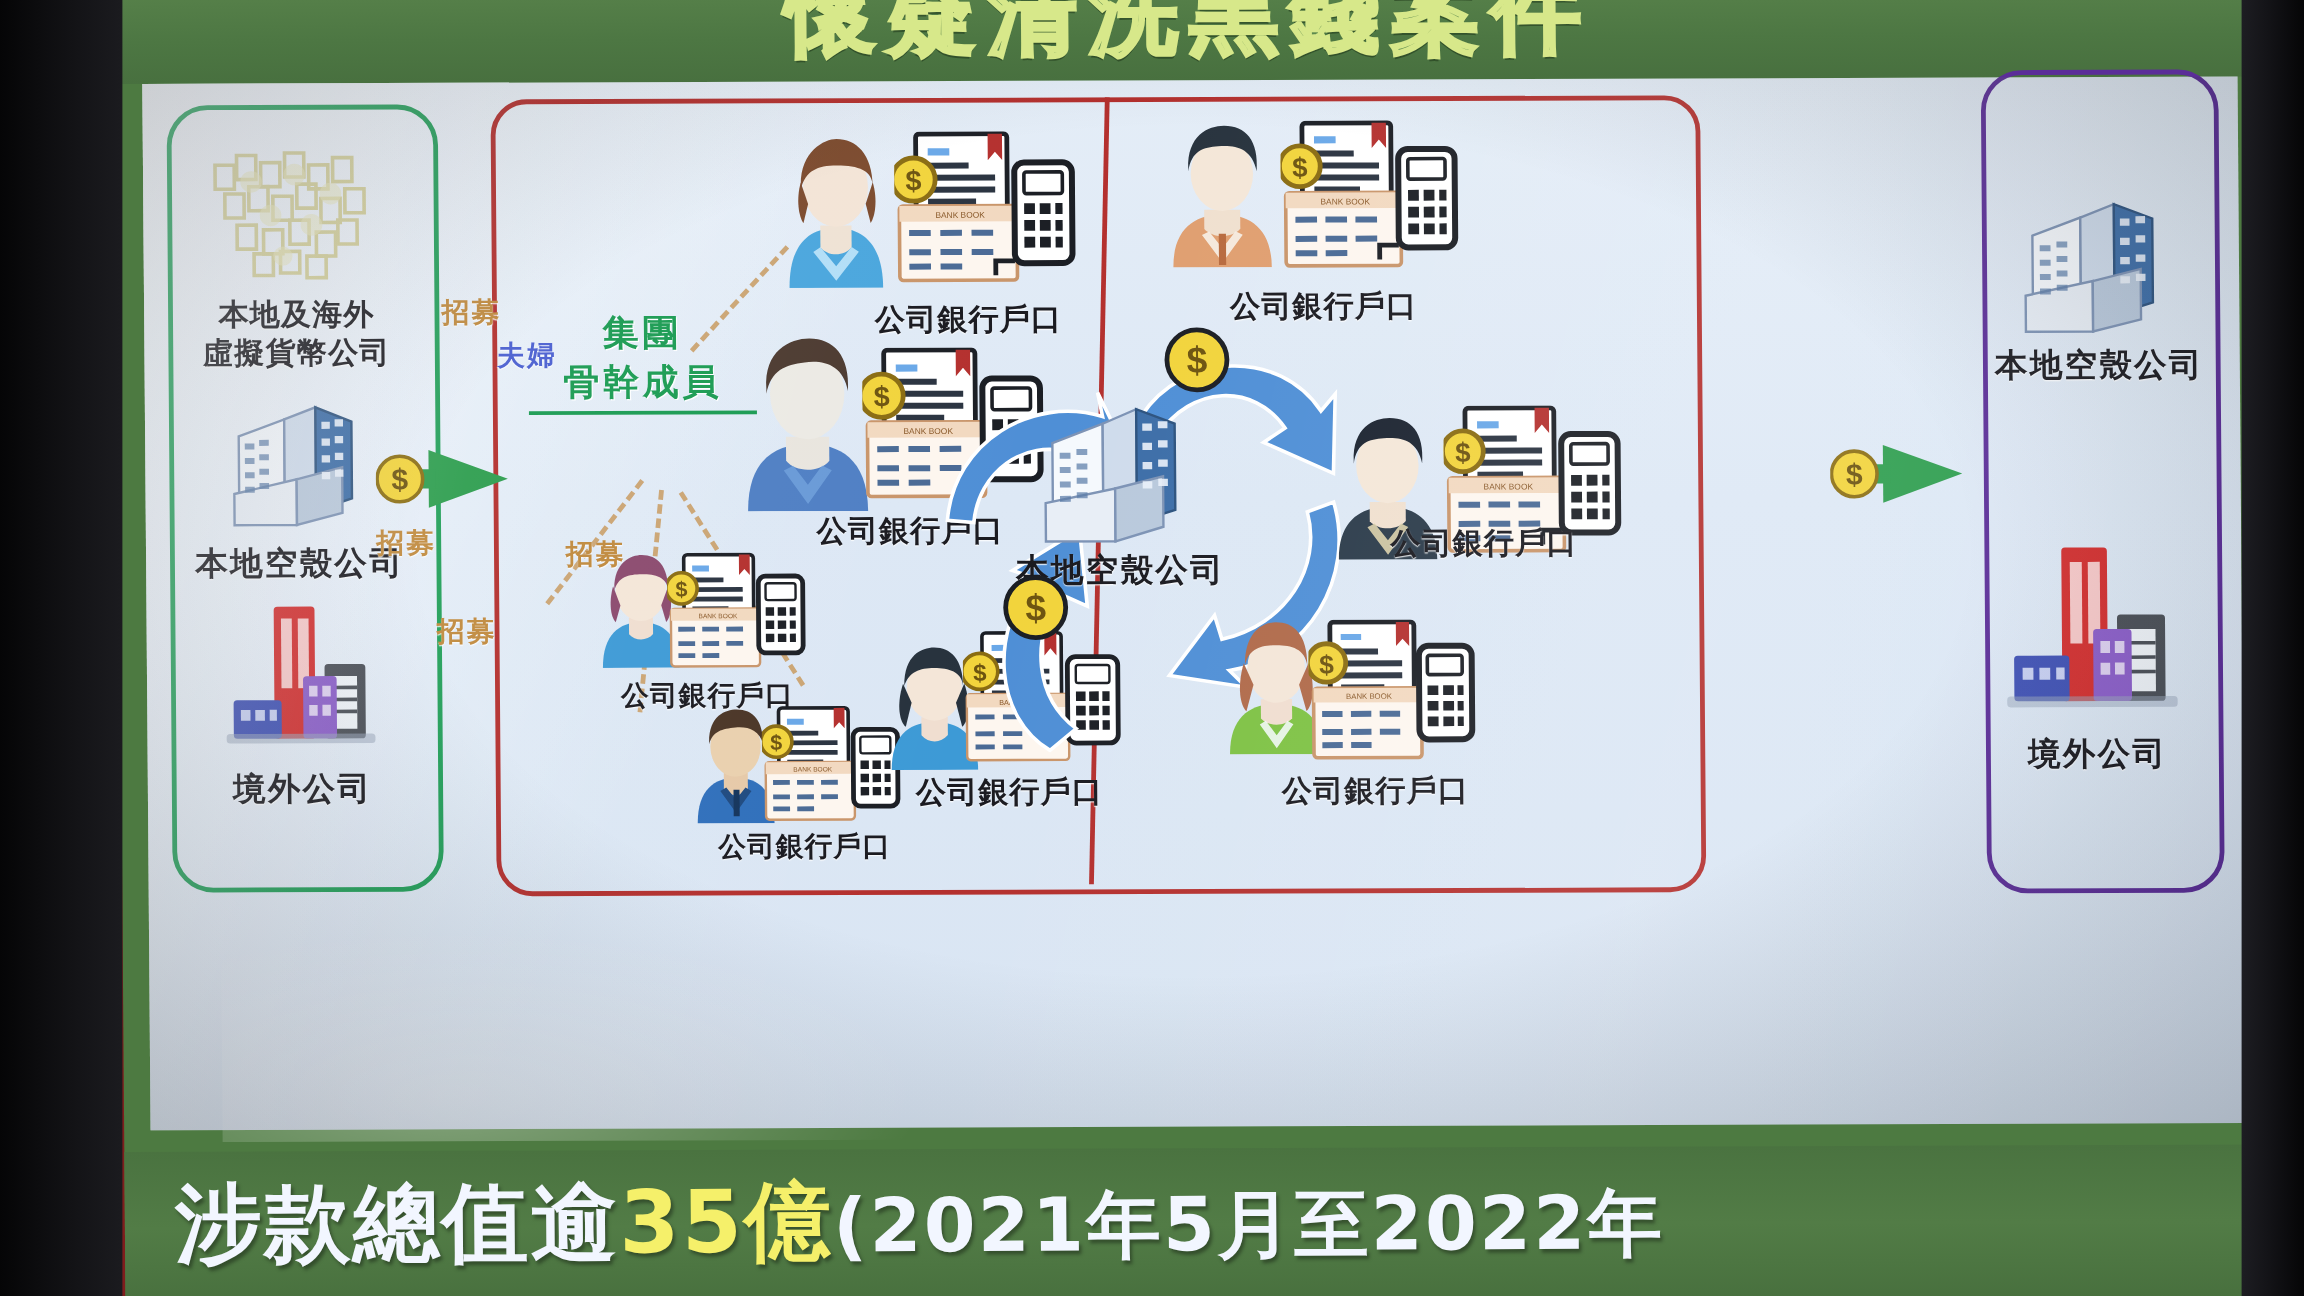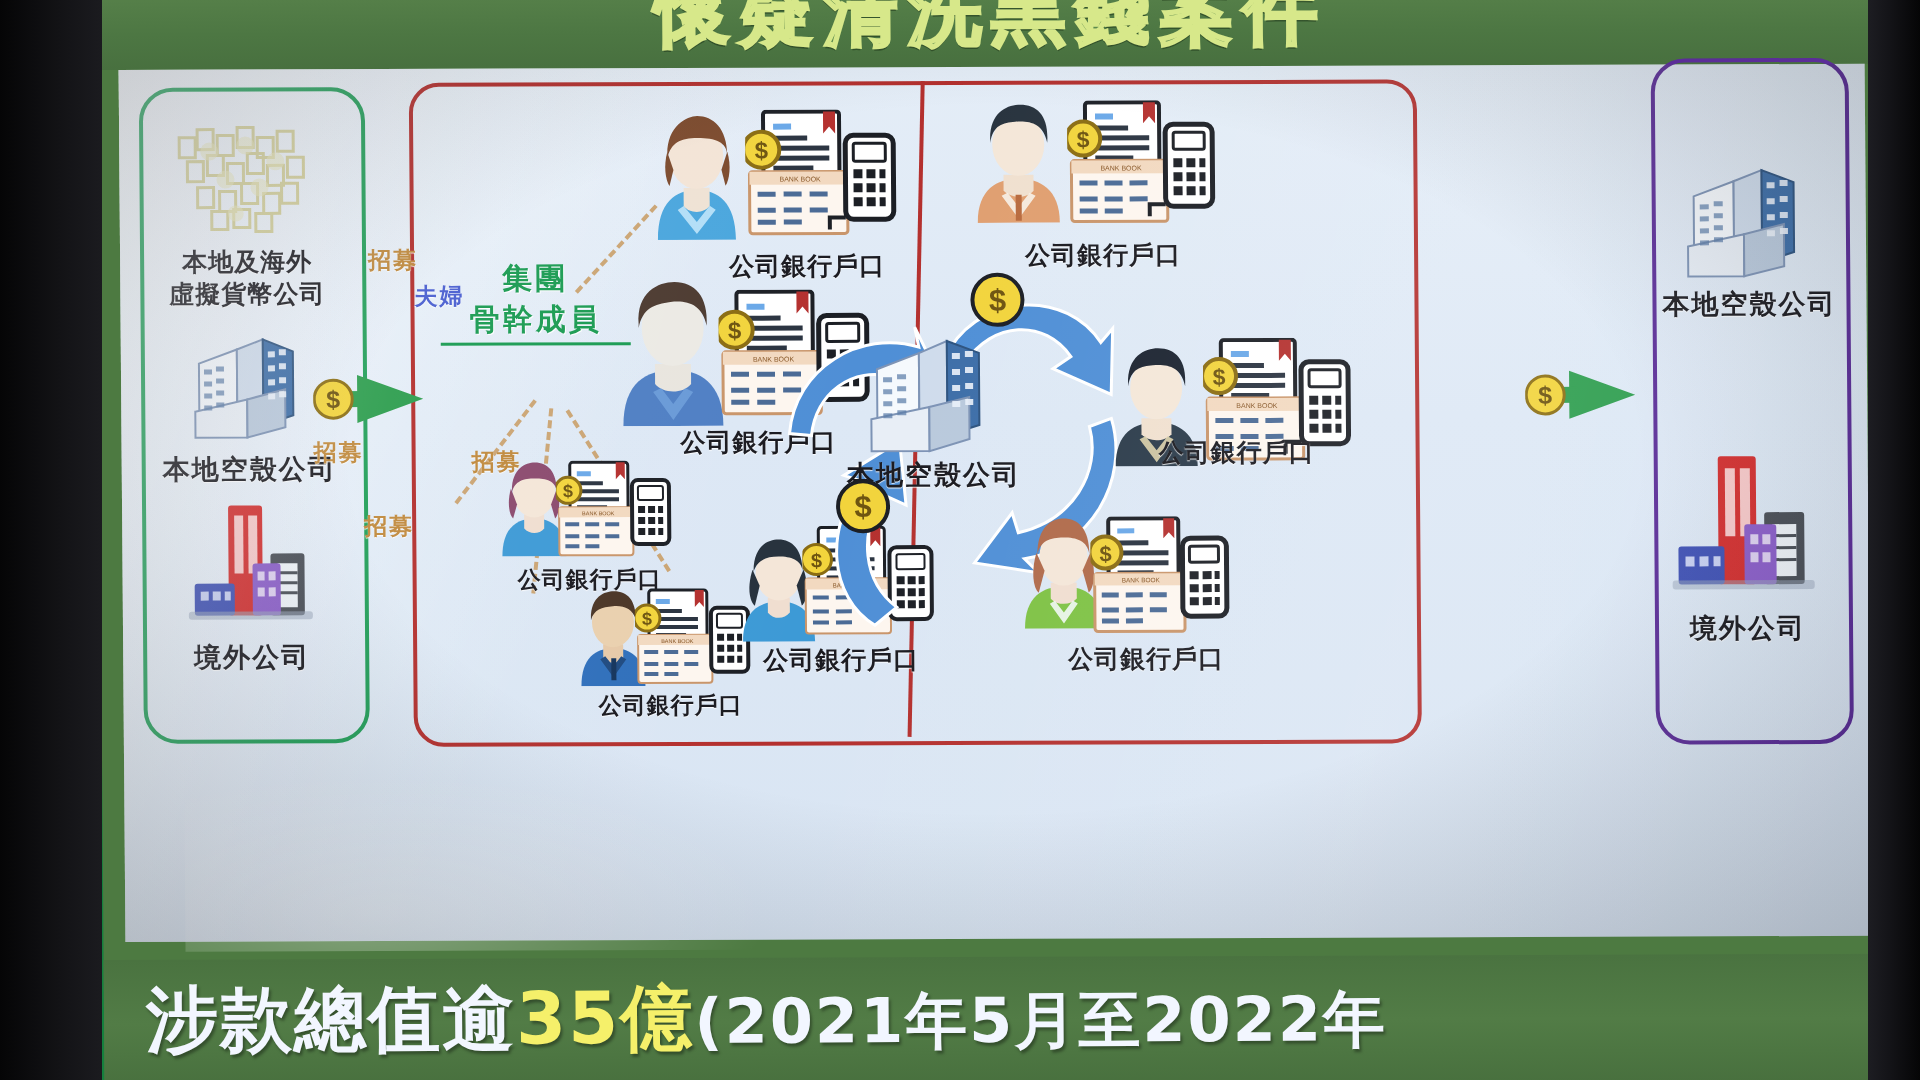--- a/index.html
+++ b/index.html
@@ -5,21 +5,21 @@
 <style>
   html,body{margin:0;padding:0;background:#111;}
   body{
     width:1920px;height:1080px;overflow:hidden;position:relative;
     font-family:"Liberation Sans","DejaVu Sans",sans-serif;
   }
 
   
   #screen-photo{
     position:absolute;inset:0;
-    background:#15803d;
+    background:#7f1d1d;
     overflow:hidden;
     padding-left:44px;
   }
   
   .bezel-left{position:absolute;left:0;top:0;width:102px;height:1080px;
     background:linear-gradient(90deg,#050506 0%,#131316 60%,#1b1b1f 100%);z-index:40;}
   .bezel-right{position:absolute;right:0;top:0;width:52px;height:1080px;
     background:linear-gradient(270deg,#050506 0%,#141418 60%,#1d1d22 100%);z-index:40;}
 
   

